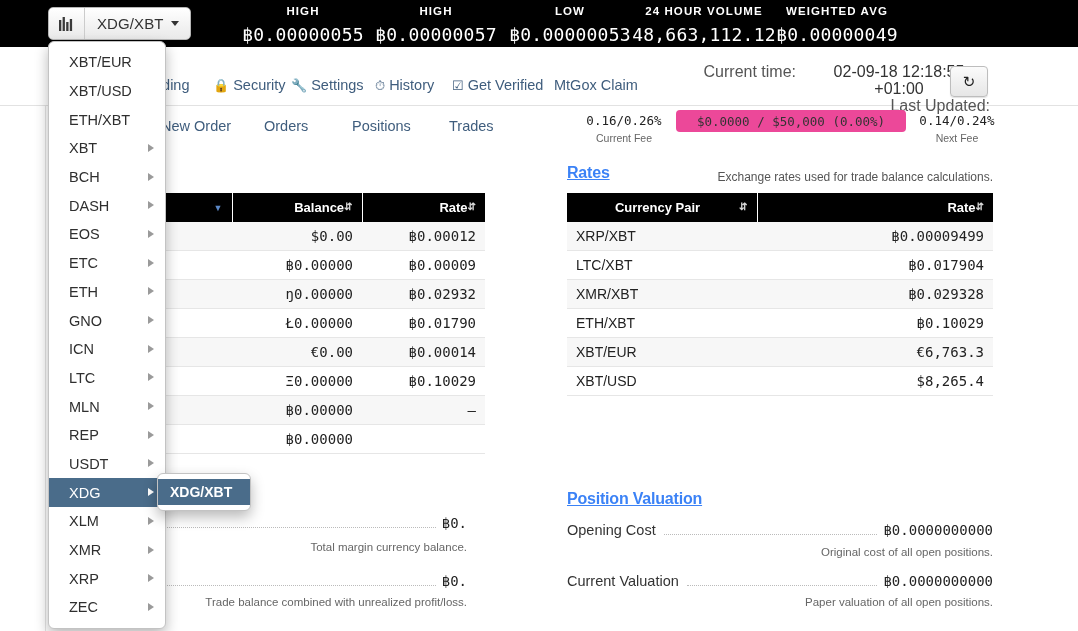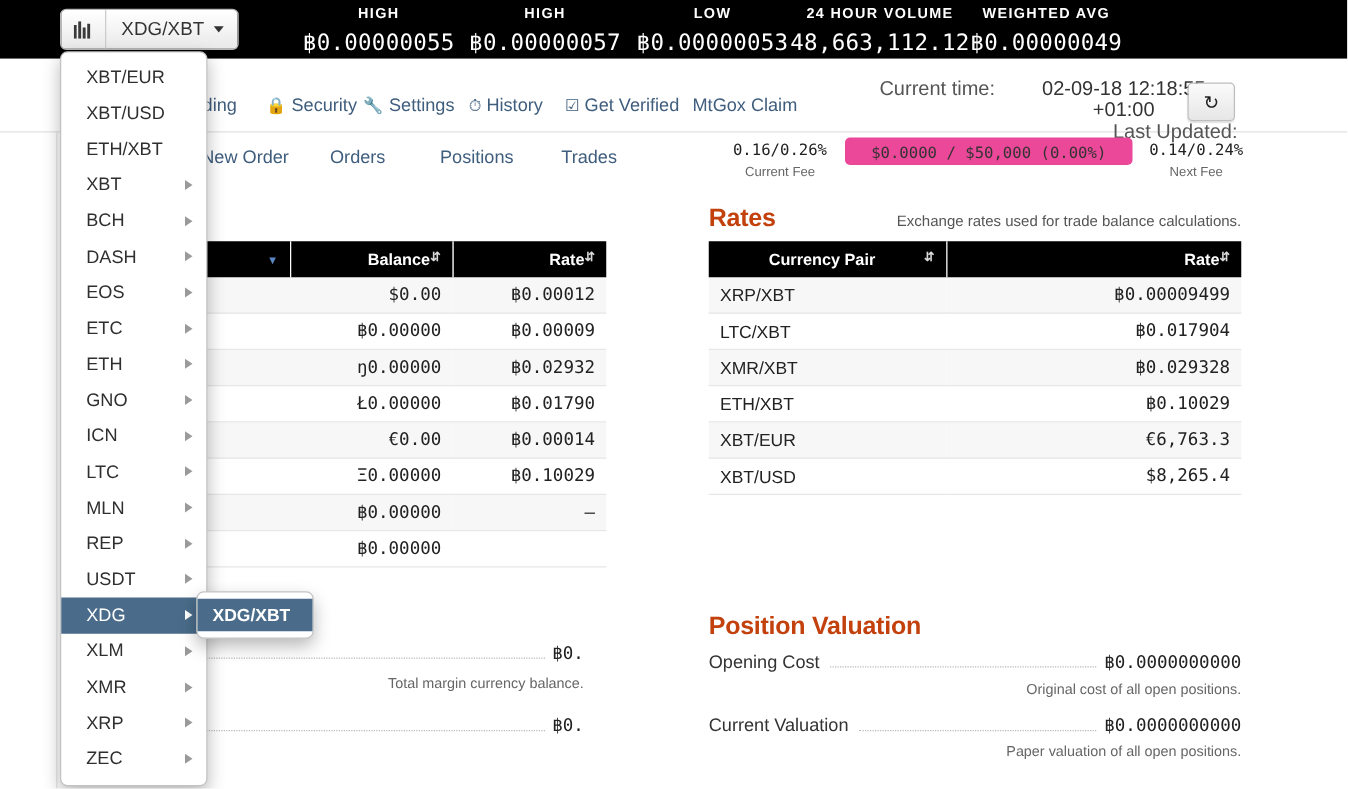--- a/index.html
+++ b/index.html
@@ -122,22 +122,23 @@
     width: 230px; height: 22px;
     background: #ec4899; border-radius: 4px;
     display: flex; align-items: center; justify-content: center;
     font-family: "DejaVu Sans Mono", monospace;
     font-size: 12.5px; color: #333;
   }
 
   
   .sect-title {
     position: absolute;
-    font-size: 20px; font-weight: bold; color: #c2410c;
+    font-size: 16px; font-weight: bold; color: #3b82f6;
     letter-spacing: -.2px;
+    text-decoration: underline;
   }
   .sect-sub {
     position: absolute;
     font-size: 12px; color: #555;
   }
   table.grid { border-collapse: collapse; width: 100%; table-layout: fixed; }
   table.grid thead th {
     background: #000000; color: #ffffff;
     font-size: 13px; font-weight: bold;
     padding: 7px 9px; height: 27px;
@@ -408,20 +409,21 @@
     <span class="sum-dots"></span>
     <span class="sum-val">฿0.</span>
   </div>
   <div class="sum-note" style="left:52px; top:541px; width:415px;">Total margin currency balance.</div>
 
   <div class="sum-row" style="left:52px; top:573px; width:415px;">
     <span class="sum-label"></span>
     <span class="sum-dots"></span>
     <span class="sum-val">฿0.</span>
   </div>
+  <div class="sum-note" style="left:52px; top:596px; width:415px;">Trade balance combined with unrealized profit/loss.</div>
 
   <div class="sect-title" style="left:567px; top:164px;">Rates</div>
   <div class="sect-sub" style="left:567px; top:170px; width:426px; text-align:right;">Exchange rates used for trade balance calculations.</div>
 
   <div class="rates-wrap">
     <table class="grid">
       <colgroup>
           <col style="width:190px">
           <col>
         </colgroup>

